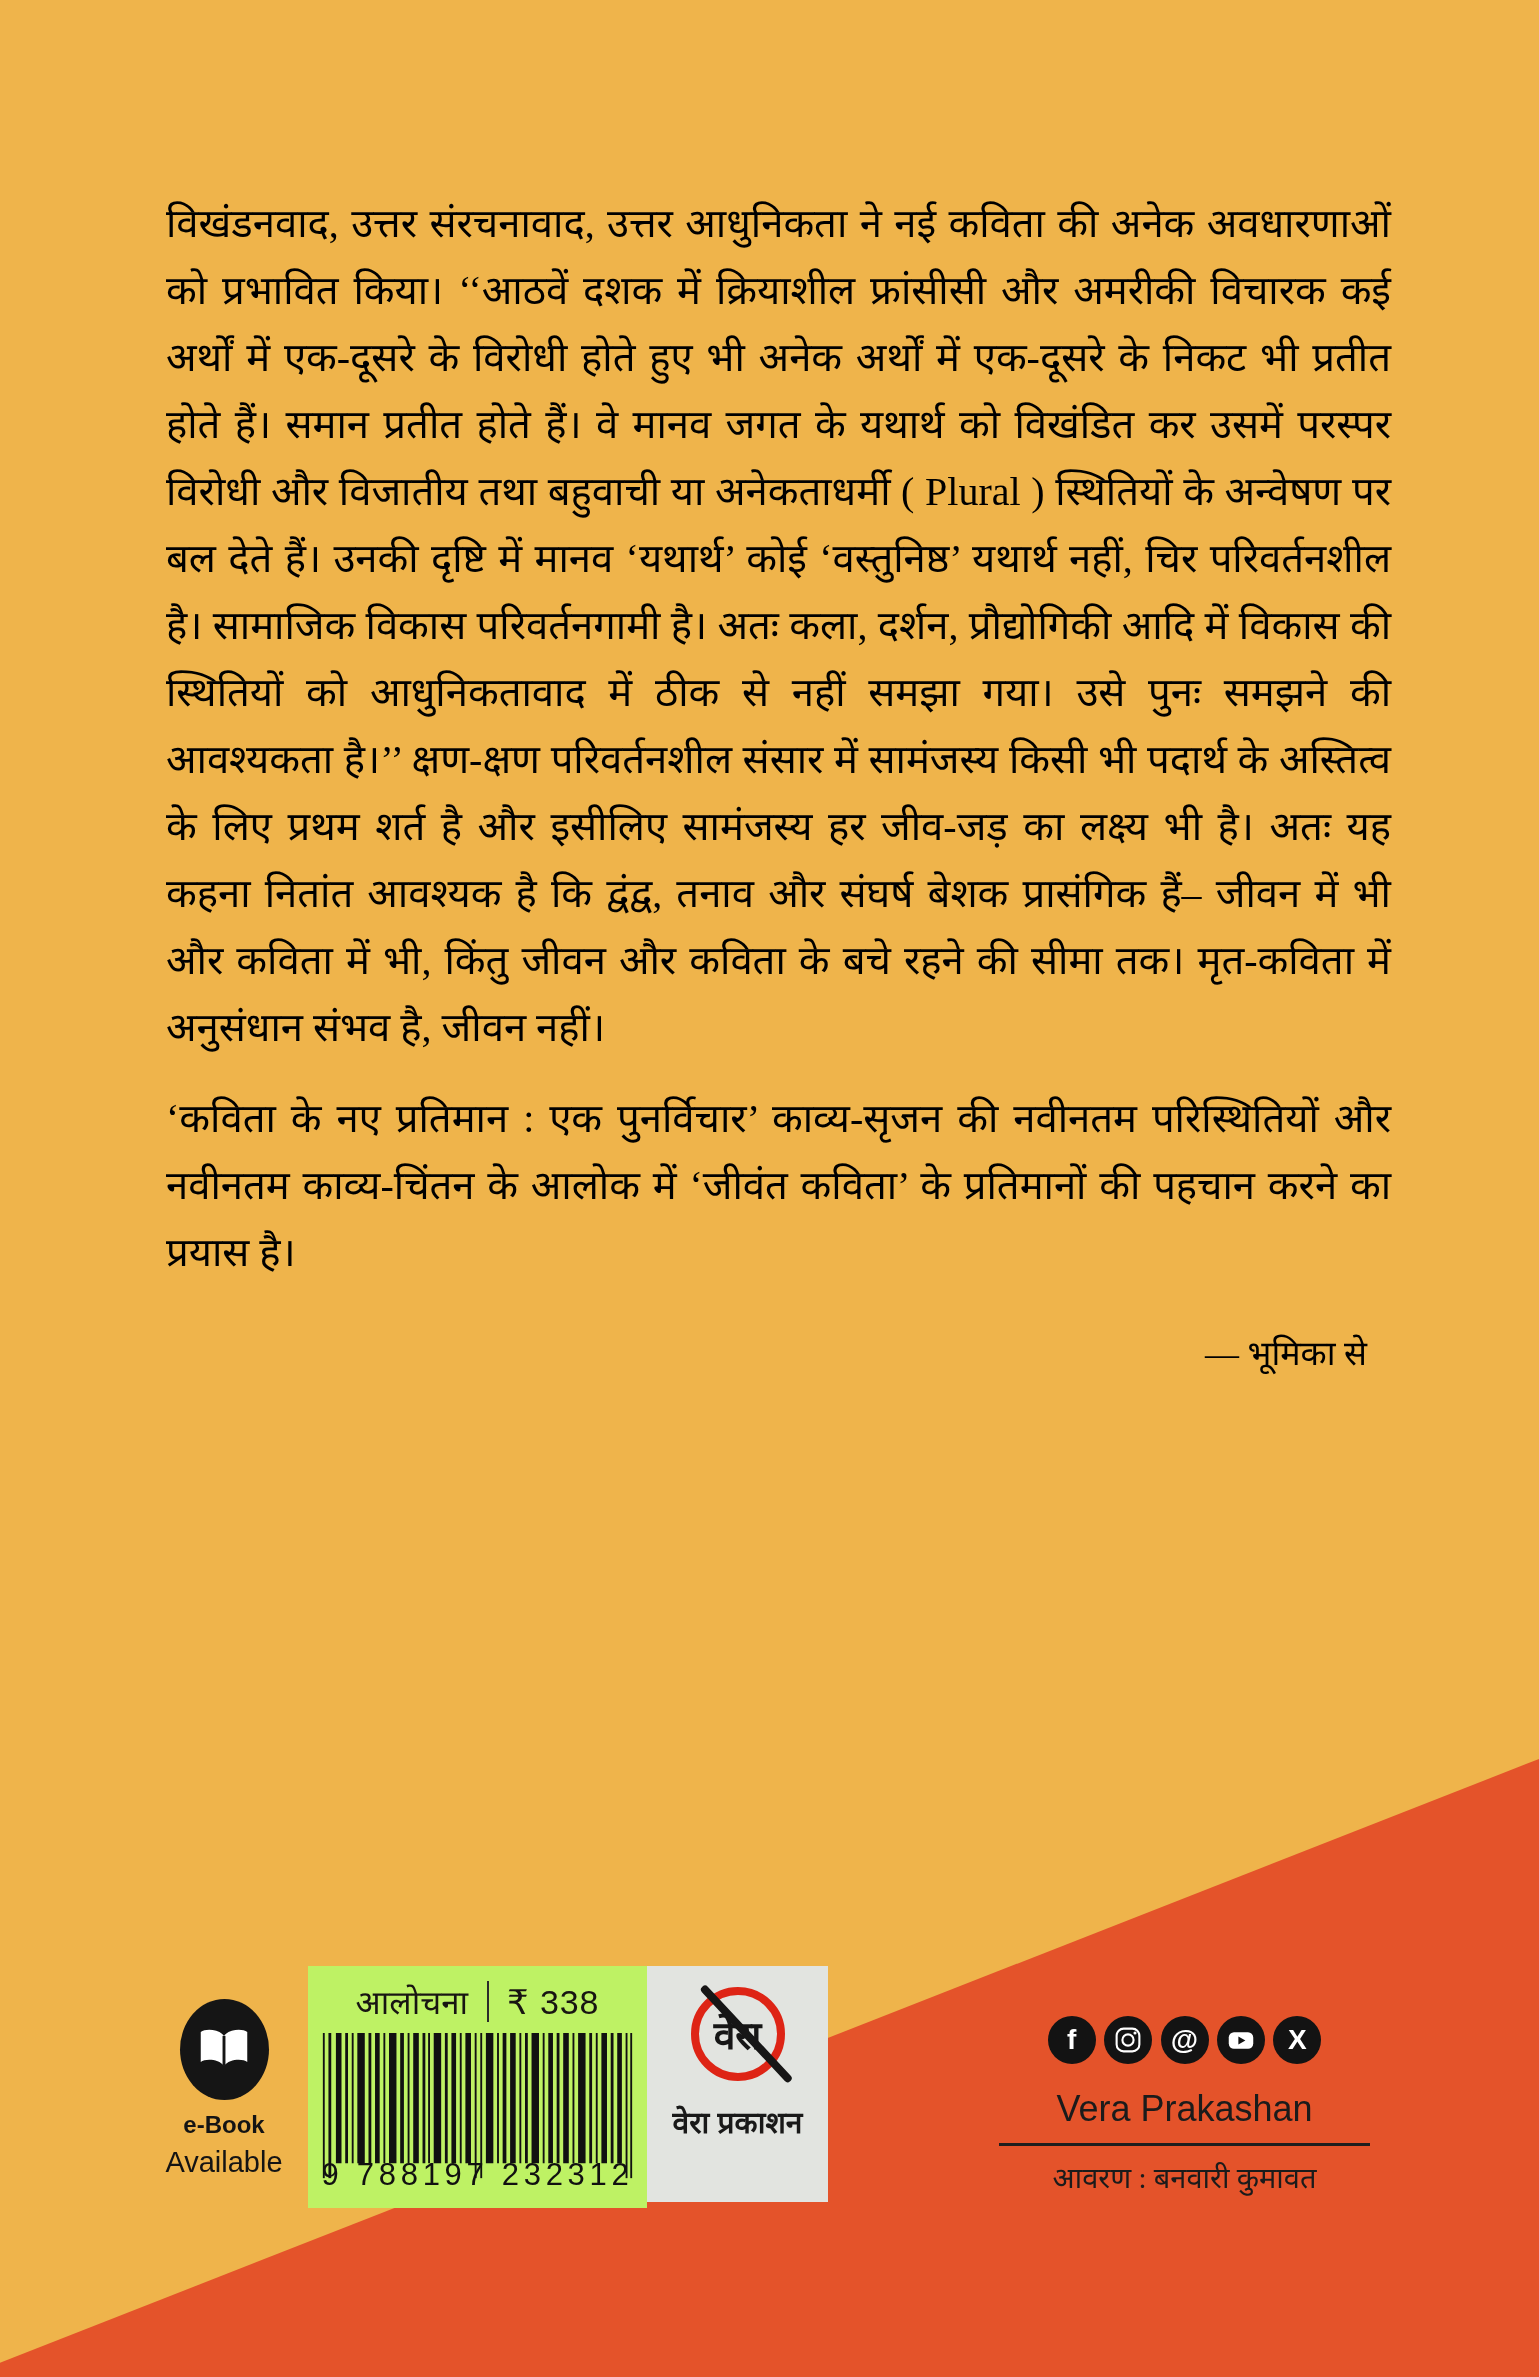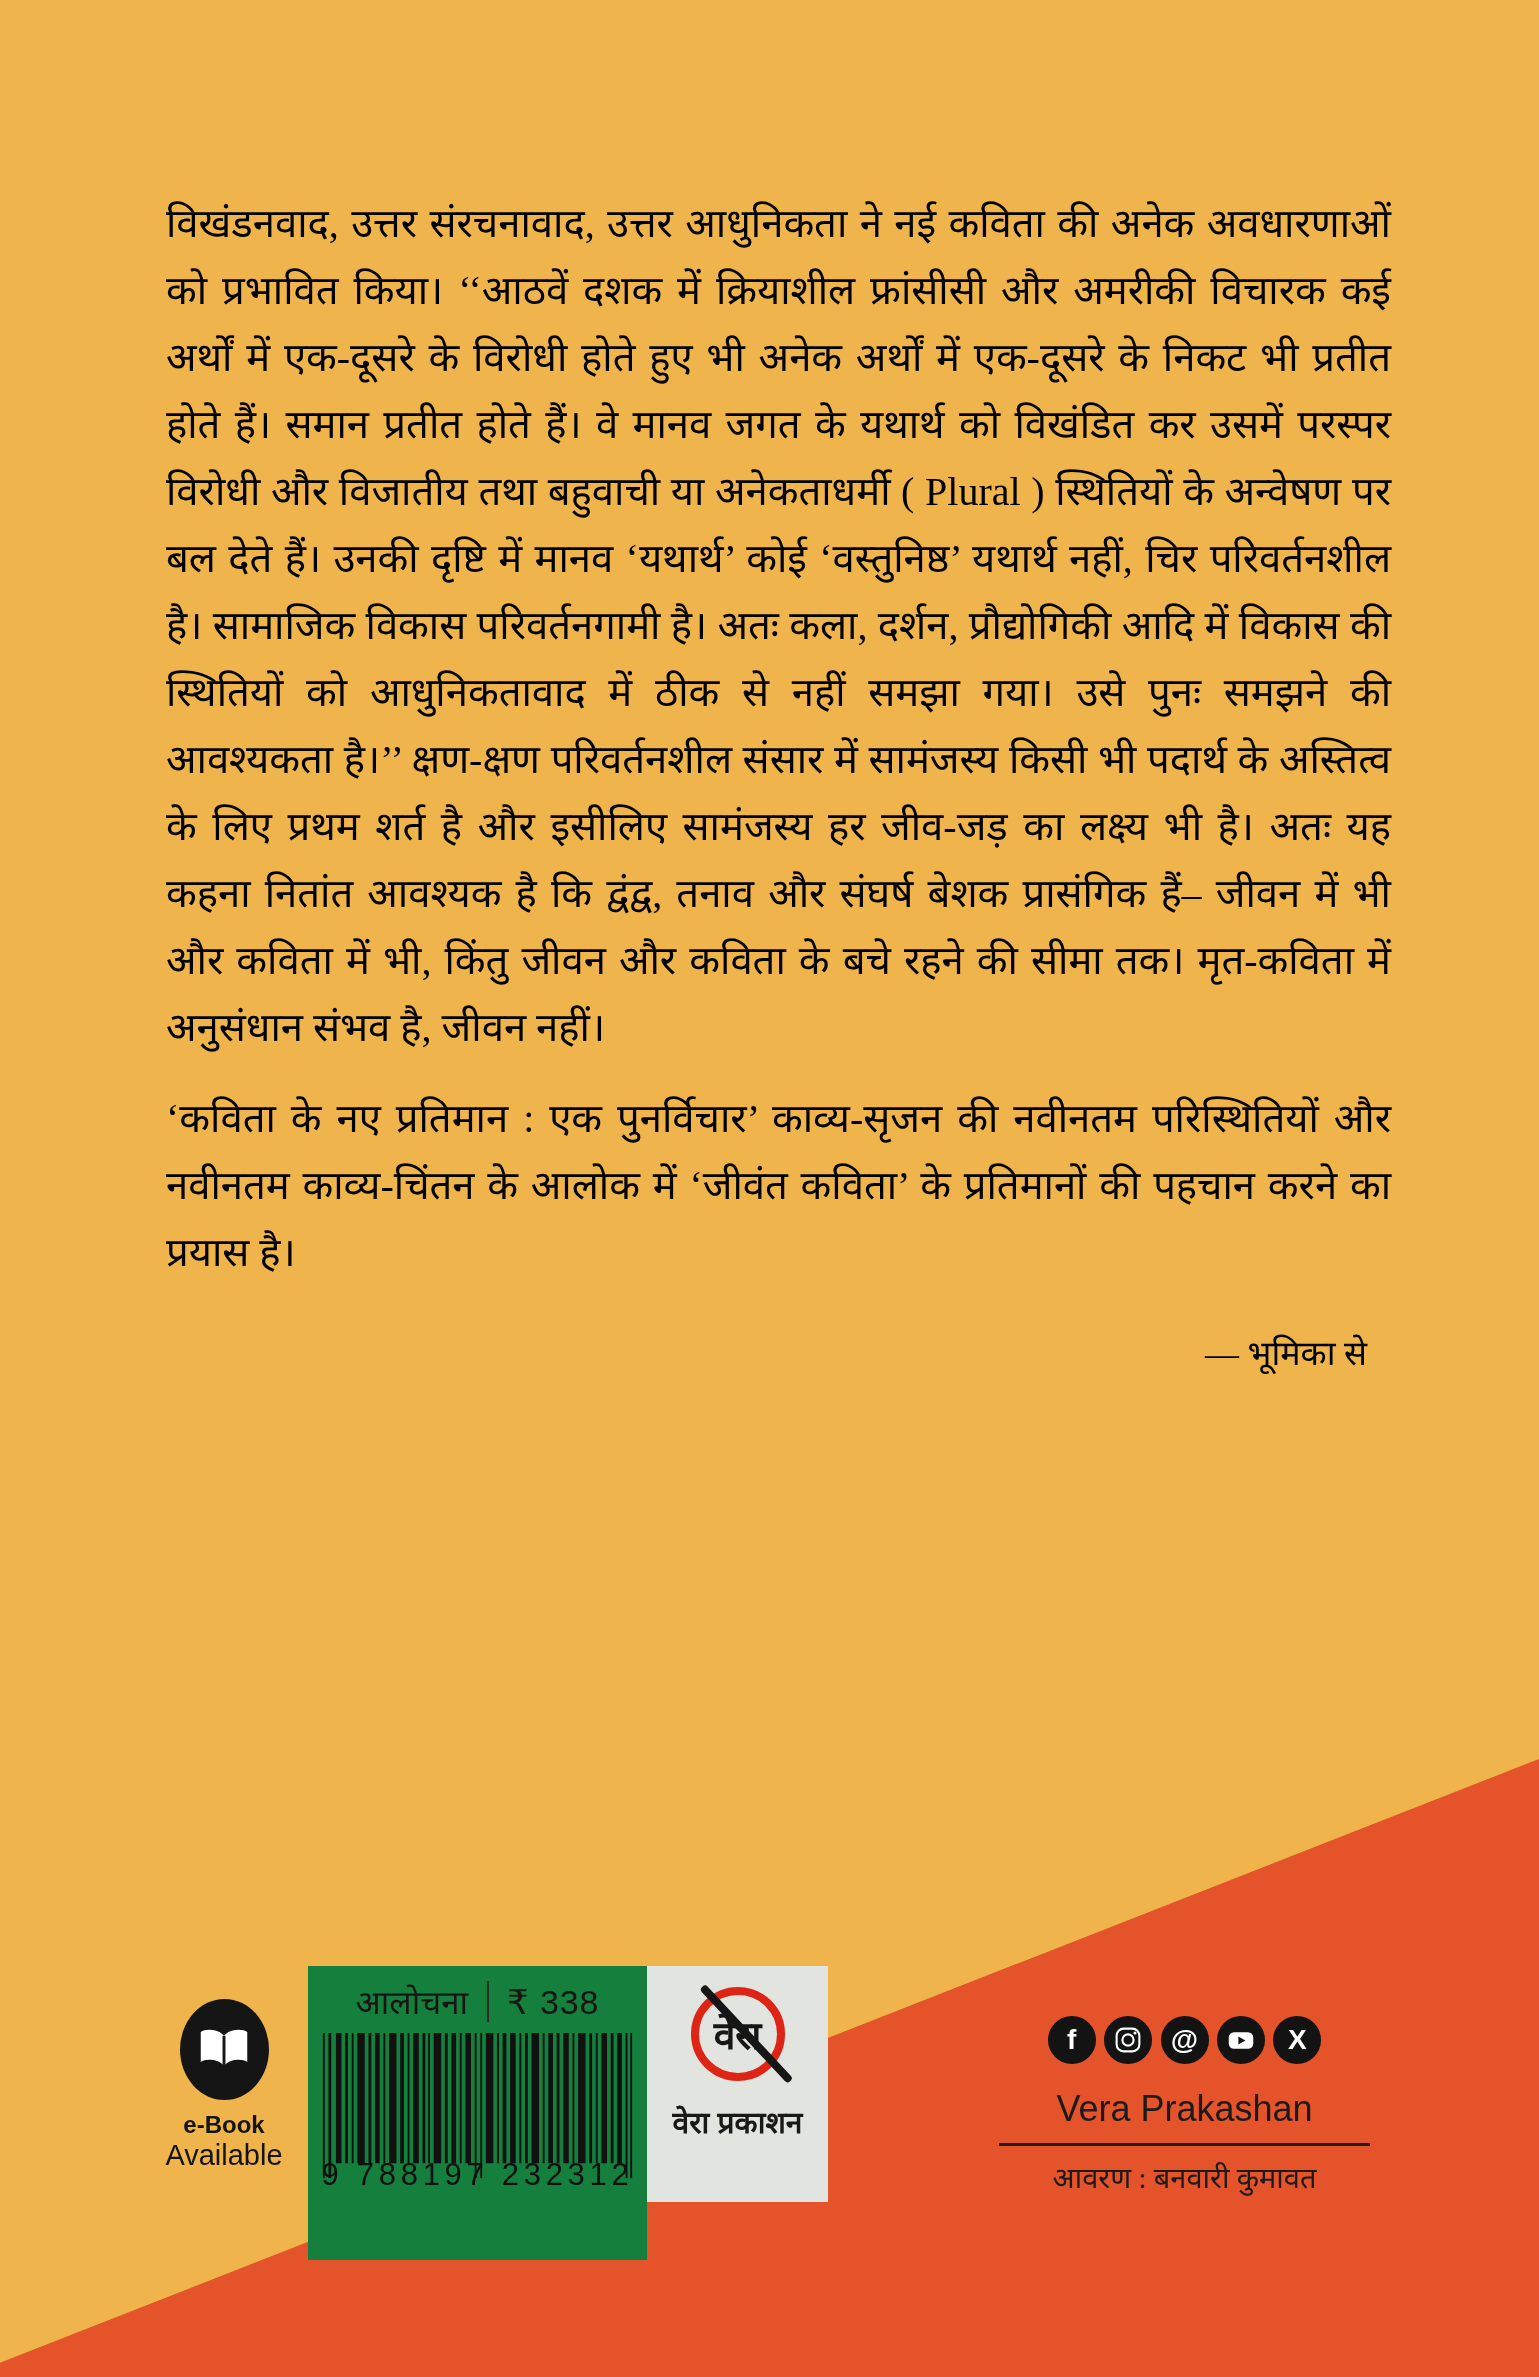--- a/index.html
+++ b/index.html
@@ -26,25 +26,25 @@
   }
   
   .ebook{position:absolute;left:147px;top:1999px;width:154px;text-align:center;
          font-family:"Liberation Sans","DejaVu Sans",sans-serif;color:#141414;}
   .ebook .oval{
     width:89px;height:101px;border-radius:50%;background:#151515;
     margin:0 auto;display:flex;align-items:center;justify-content:center;
   }
   .ebook .oval svg{width:62px;height:43px;}
   .ebook-line1{font-size:24px;font-weight:bold;margin-top:11.2px;}
-  .ebook-line2{font-size:29px;margin-top:0;}
+  .ebook-line2{font-size:29px;margin-top:7px;}
   
   .barcode-panel{
-    position:absolute;left:308px;top:1966px;width:339px;height:294px;
-    background:#15803d;box-sizing:border-box;padding-top:12px;
+    position:absolute;left:308px;top:1966px;width:339px;height:242px;
+    background:#bef264;box-sizing:border-box;padding-top:12px;
     font-family:"Liberation Sans","DejaVu Sans",sans-serif;color:#181512;
   }
   .bc-header{display:flex;align-items:center;justify-content:center;gap:18.6px;height:47px;}
   .bc-category{font-family:"Liberation Serif","DejaVu Serif",serif;font-size:33px;}
   .bc-sep{width:1.9px;height:41px;background:#2b2b2b;}
   .bc-price{font-size:34px;letter-spacing:0.9px;}
   .bc-bars{margin:7.5px auto 0;width:313px;height:147px;display:block;}
   .bc-digits{
     margin-top:-22.4px;text-align:center;font-size:31px;letter-spacing:4.7px;
     background:transparent;color:#111;

